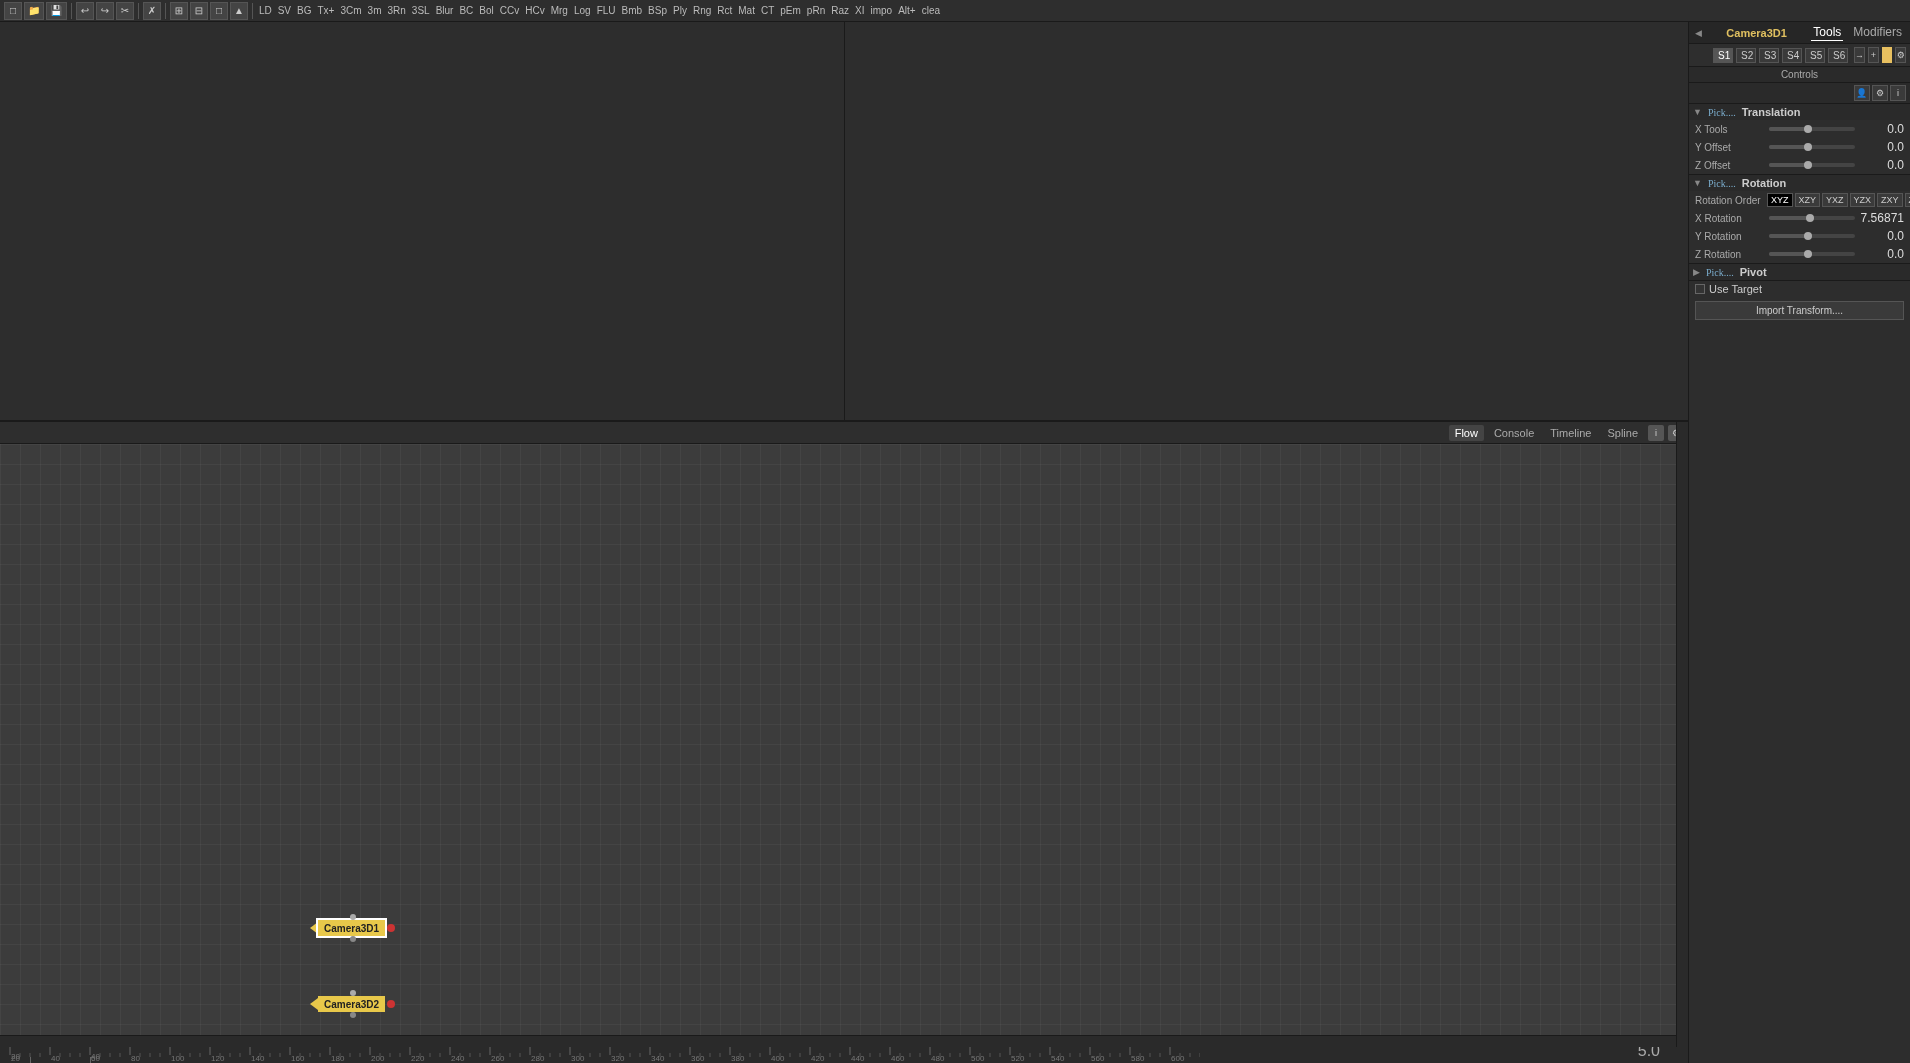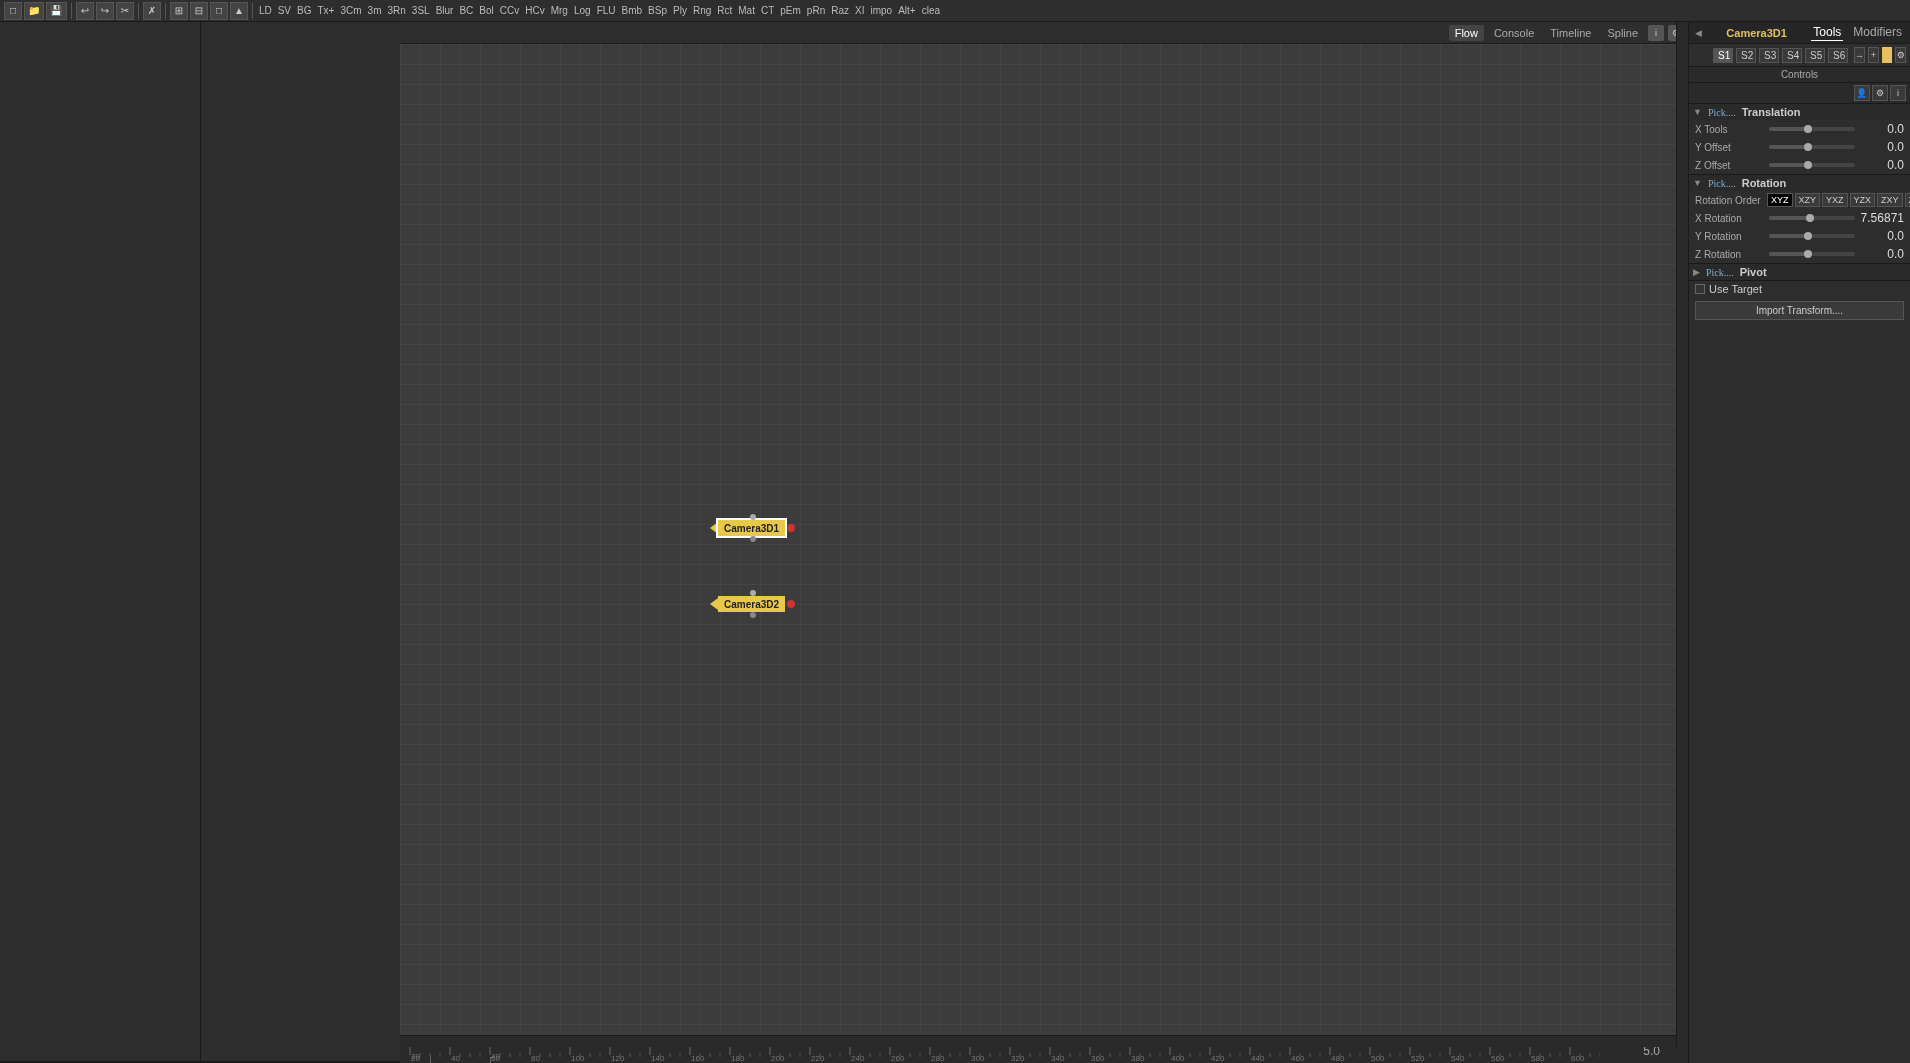--- a/index.html
+++ b/index.html
@@ -55,21 +55,21 @@
     #main-area {
       display: flex;
       flex: 1;
       overflow: hidden;
     }
 
     
     #left-content {
       flex: 1;
       display: flex;
-      flex-direction: row;
+      flex-direction: column;
       overflow: hidden;
     }
 
     
     #viewport-area {
       flex: 0 0 400px;
       display: flex;
       background: #333;
       border-bottom: 2px solid #1a1a1a;
     }
@@ -875,21 +875,21 @@
               <line x1="1950" x2="1950" y1="6" y2="10" stroke="#555" stroke-width="1"></line>
               <line x1="1960" x2="1960" y1="6" y2="10" stroke="#555" stroke-width="1"></line>
               <line x1="1970" x2="1970" y1="0" y2="8" stroke="#666" stroke-width="1"></line>
               <text x="1971" y="14" fill="#777" font-size="8">1000</text>
               <line x1="1980" x2="1980" y1="6" y2="10" stroke="#555" stroke-width="1"></line>
               <line x1="1990" x2="1990" y1="6" y2="10" stroke="#555" stroke-width="1"></line>
               <line x1="2000" x2="2000" y1="6" y2="10" stroke="#555" stroke-width="1"></line>
             </g>
         </svg>
         <div id="timeline-footer" style="position:absolute; right:20px; bottom:2px; background:transparent; border:none;">
-          <span class="bottom-right-value" style="font-size:12px; color:#aaa;">5.0</span>
+          <span class="bottom-right-value" style="font-size:16px; color:#aaa;">5.0</span>
         </div>
       </div>
 
     </div>
   </div>
 
   <div id="right-panel">
 
     <div id="right-panel-header">
       <span style="font-size:9px; color:#888;">◀</span>

